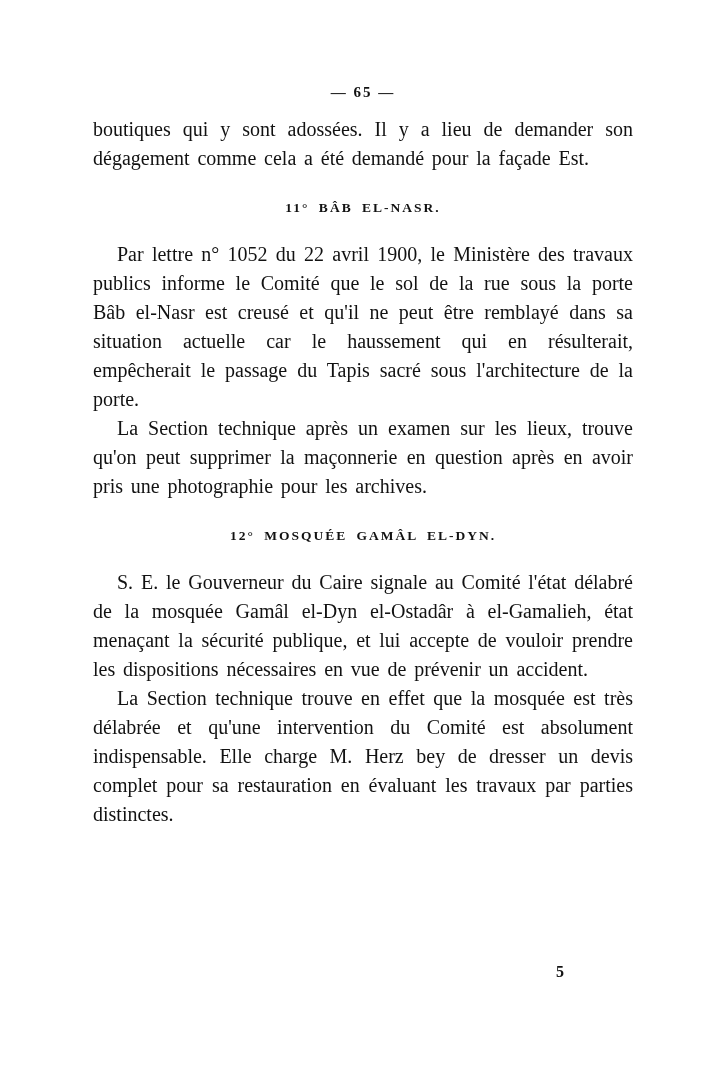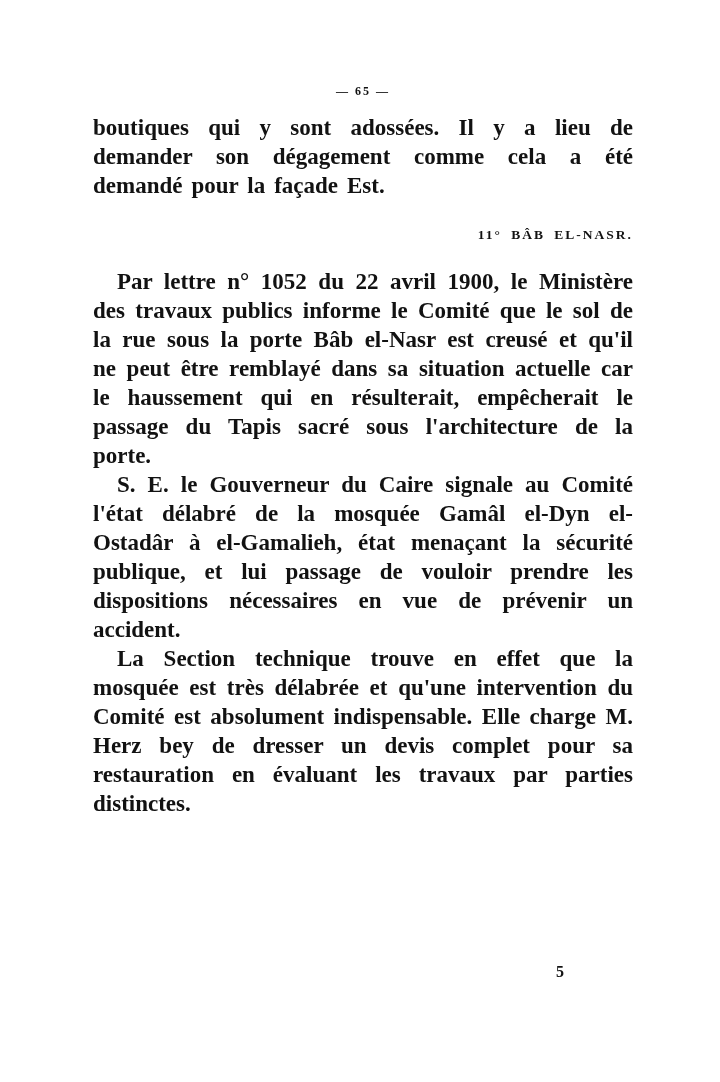--- a/index.html
+++ b/index.html
@@ -16,40 +16,39 @@
     overflow: hidden;
   }
   .page {
     position: absolute;
     left: 93px;
     top: 84px;
     width: 540px;
   }
   .page-header {
     text-align: center;
-    font-size: 12px;
+    font-size: 15px;
     font-weight: bold;
     letter-spacing: 2px;
     margin: 0 0 14px 0;
   }
   .para {
     margin: 0;
-    font-size: 23px;
+    font-size: 20px;
     line-height: 29px;
     text-align: justify;
     word-spacing: 0.14em;
     text-indent: 24px;
-    font-weight: bold;
   }
   .para.no-indent {
     text-indent: 0;
   }
   .section-heading {
     margin: 27px 0 24px 0;
-    text-align: right;
+    text-align: center;
     font-size: 13.5px;
     font-weight: bold;
     letter-spacing: 2px;
     word-spacing: 4px;
   }
   .signature-mark {
     position: absolute;
     left: 556px;
     top: 963px;
     font-size: 16px;
@@ -63,23 +62,25 @@
 
   <div class="page-header">— 65 —</div>
 
   <p class="para no-indent">boutiques qui y sont adossées. Il y a lieu de demander son dégagement comme cela a été demandé pour la façade Est.</p>
 
   <h2 class="section-heading">11° BÂB EL-NASR.</h2>
 
   <p class="para">Par lettre n° 1052 du 22 avril 1900, le Ministère des travaux publics informe le Comité que le sol de la rue sous la porte Bâb el-Nasr est creusé et qu'il ne peut être remblayé dans sa situation actuelle car le haussement qui en résulterait, empêcherait le passage du Tapis sacré sous l'architecture de la porte.</p>
 
 
+  <p class="para">La Section technique après un examen sur les lieux, trouve qu'on peut supprimer la maçonnerie en question après en avoir pris une photographie pour les archives.</p>
 
 
 
+  <h2 class="section-heading">12° MOSQUÉE GAMÂL EL-DYN.</h2>
 
-  <p class="para">S. E. le Gouverneur du Caire signale au Comité l'état délabré de la mosquée Gamâl el-Dyn el-Ostadâr à el-Gamalieh, état menaçant la sécurité publique, et lui passage de vouloir prendre les dispositions nécessaires en vue de prévenir un accident.</p>
+  <p class="para">S. E. le Gouverneur du Caire signale au Comité l'état délabré de la mosquée Gamâl el-Dyn el-Ostadâr à el-Gamalieh, état menaçant la sécurité publique, et lui accepte de vouloir prendre les dispositions nécessaires en vue de prévenir un accident.</p>
 
   <p class="para">La Section technique trouve en effet que la mosquée est très délabrée et qu'une intervention du Comité est absolument indispensable. Elle charge M. Herz bey de dresser un devis complet pour sa restauration en évaluant les travaux par parties distinctes.</p>
 
 </div>
 
 <div class="signature-mark">5</div>
 
 </body></html>

